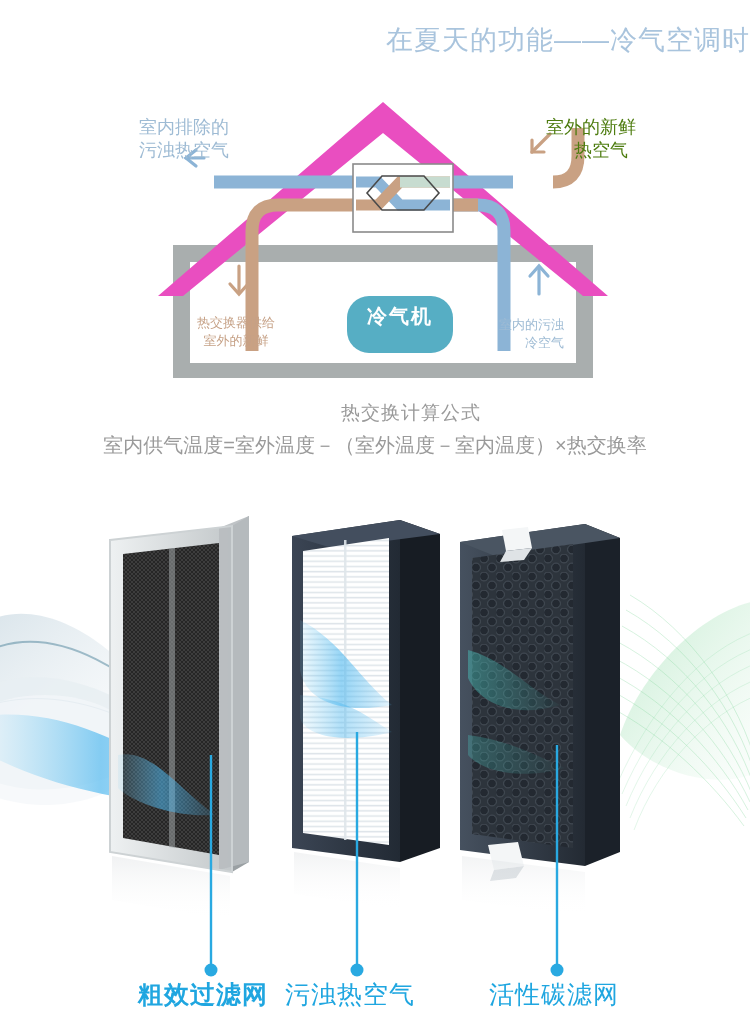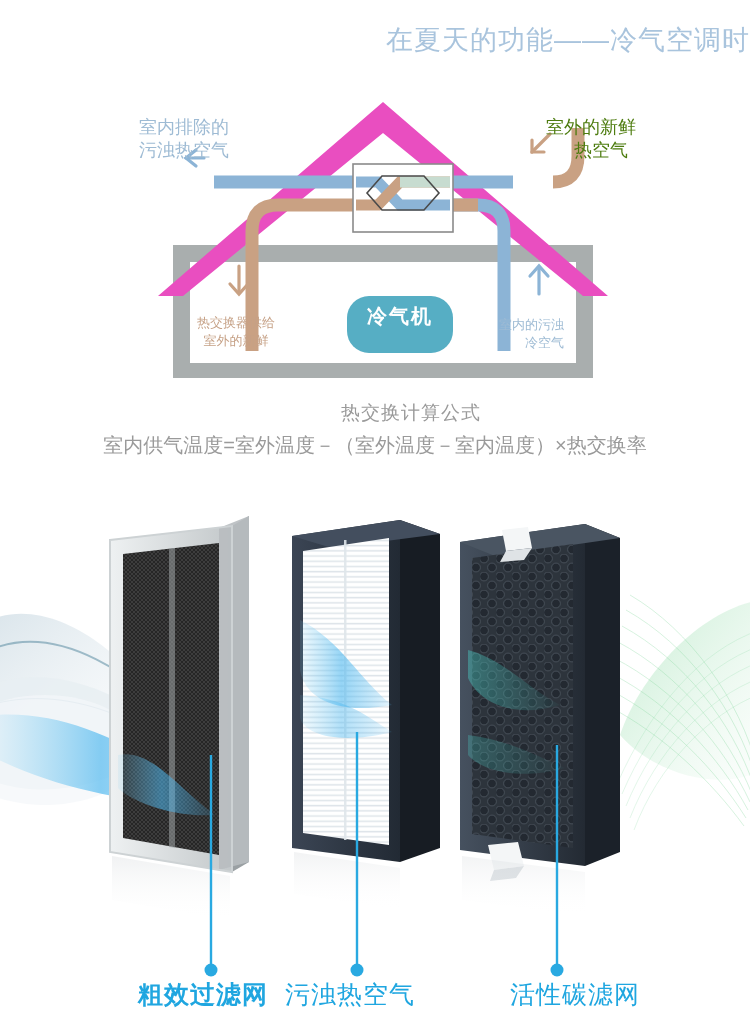--- a/index.html
+++ b/index.html
@@ -59,21 +59,21 @@
   .filters { position: absolute; top: 500px; left: 0; width: 750px; height: 521px; }
   .filters svg { display: block; }
 
   
   .blabel {
     position: absolute; top: 978px; font-size: 25px; color: #1fa6e0;
     font-weight: 500; letter-spacing: 1px; white-space: nowrap;
   }
   .bl1 { left: 138px; font-weight: bold; }
   .bl2 { left: 285px; }
-  .bl3 { left: 489px; margin-left: 21px; }
+  .bl3 { left: 489px; }
 </style>
 </head>
 <body>
 
 <div id="page">
 
   <div class="title">在夏天的功能——冷气空调时</div>
 
   <div class="diagram">
     <svg width="750" height="310" viewBox="0 0 750 310" xmlns="http://www.w3.org/2000/svg">

